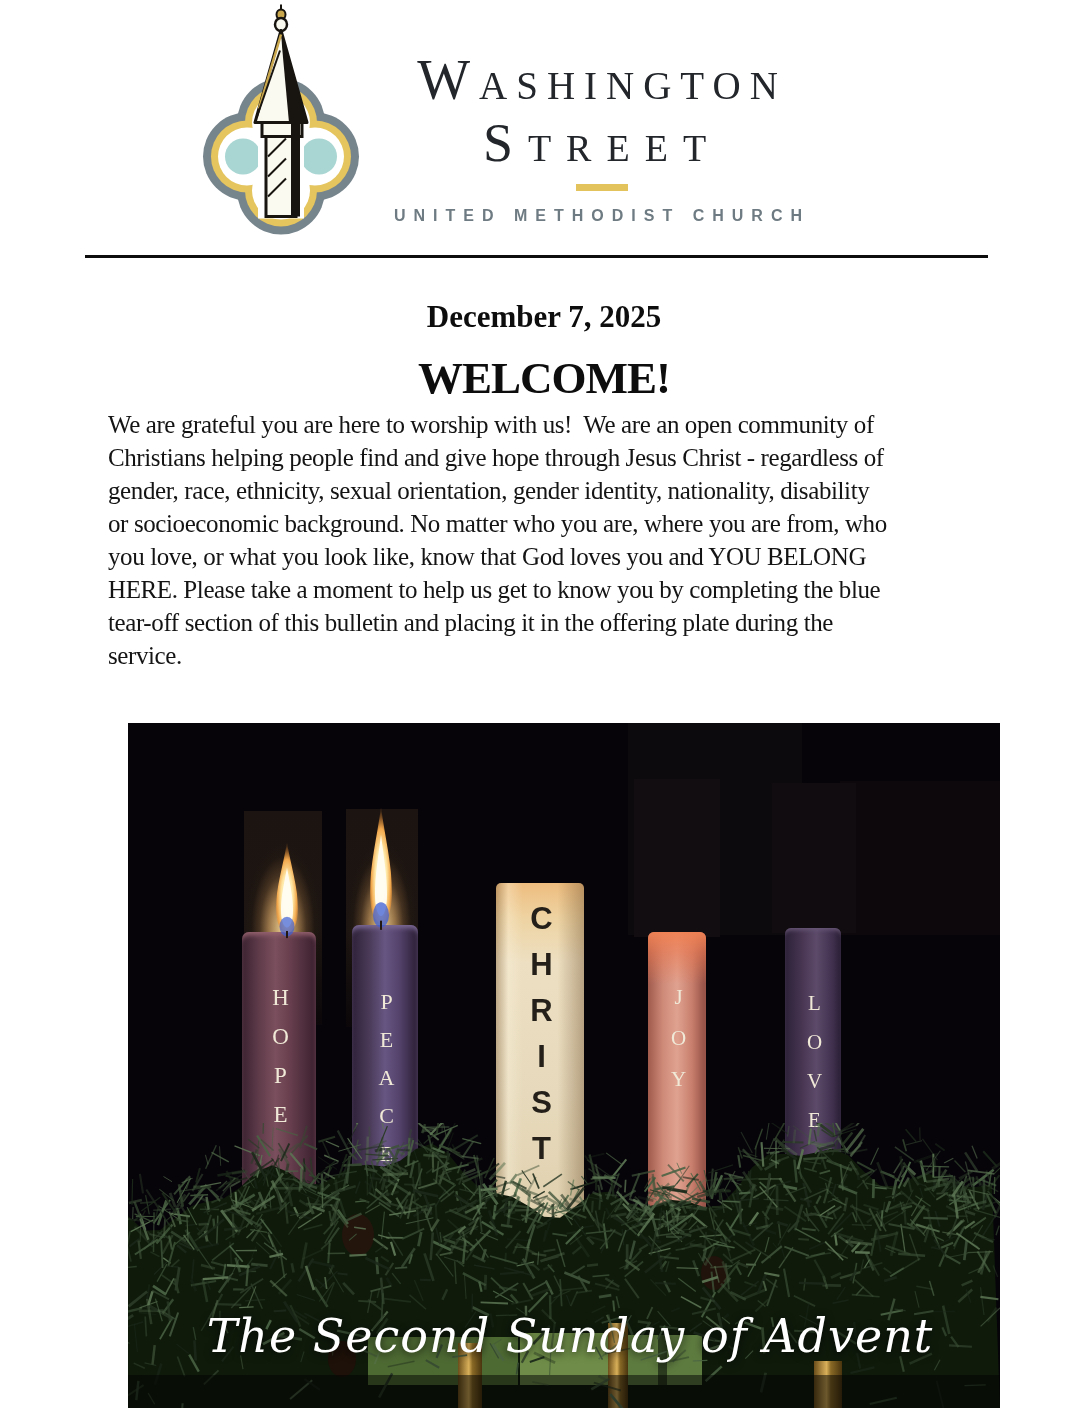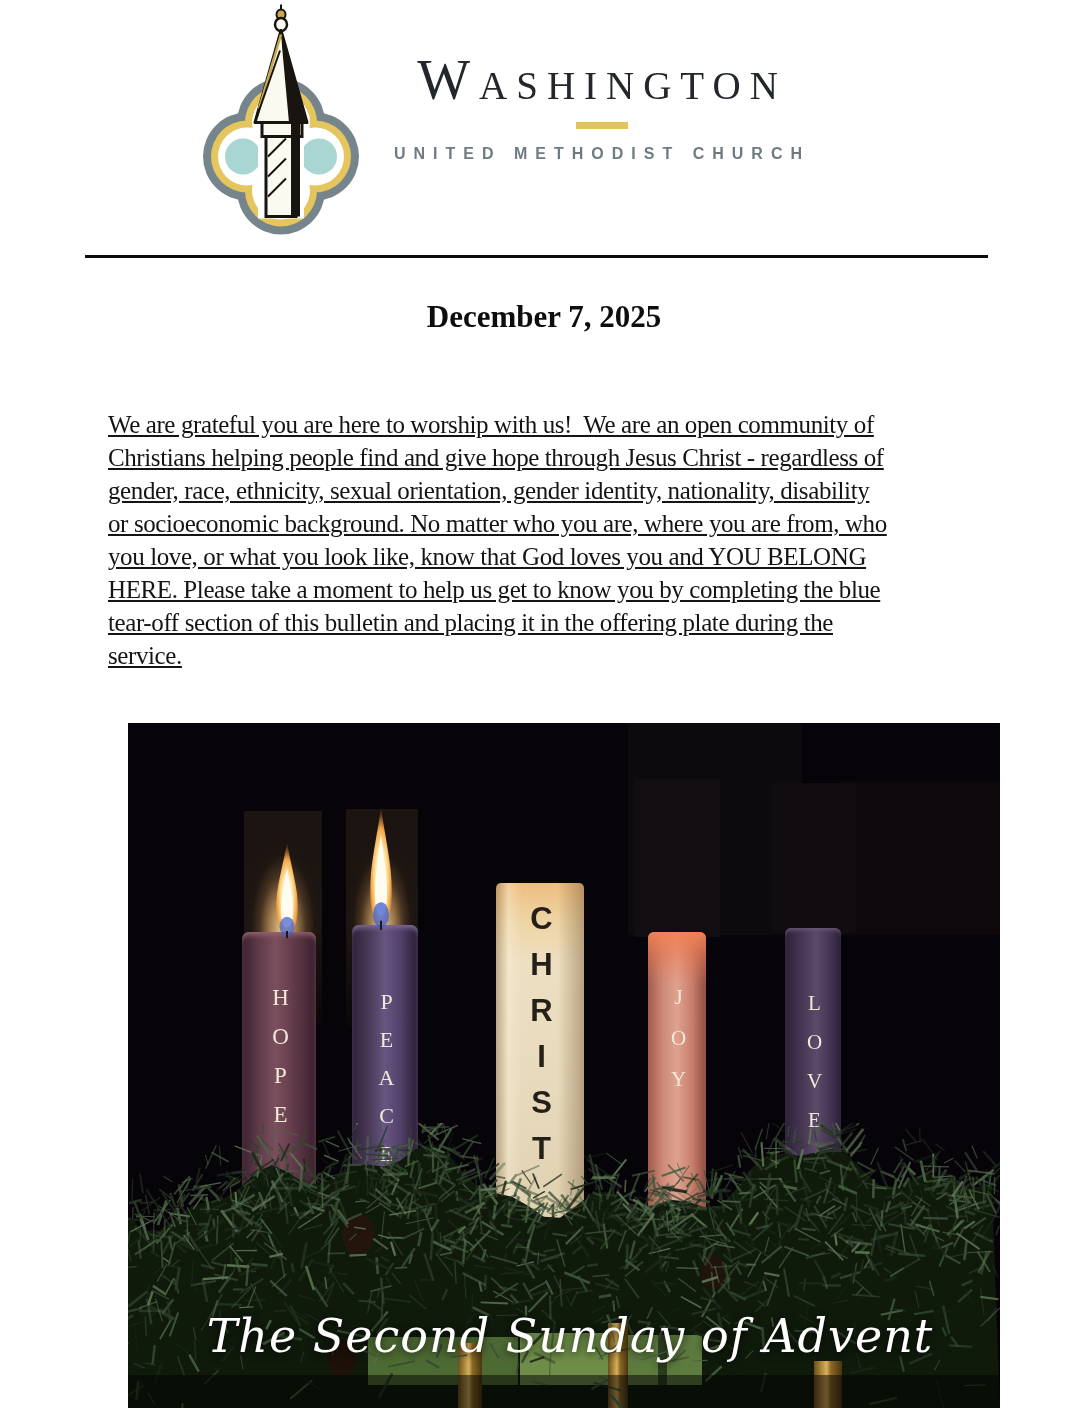--- a/index.html
+++ b/index.html
@@ -18,21 +18,21 @@
   .church-subtitle{margin-top:16px;font-family:"Liberation Sans",sans-serif;font-weight:700;
                    font-size:16px;letter-spacing:8px;color:#6e7b82;white-space:nowrap;}
   .header-rule{left:85px;top:255px;width:903px;height:3px;background:#0d0d0d;}
 
   
   .date-line{left:0;top:299px;width:1088px;text-align:center;font-weight:700;font-size:31px;
              letter-spacing:0px;color:#0d0d0d;}
   .welcome-title{left:0;top:352px;width:1088px;text-align:center;font-weight:700;font-size:45px;
                  letter-spacing:-1px;color:#0d0d0d;}
   .welcome-body{left:108px;top:408px;width:930px;font-size:25px;line-height:33px;
-                letter-spacing:-0.4px;white-space:pre-line;color:#141414;text-decoration:underline;}
+                letter-spacing:-0.4px;white-space:pre-line;color:#141414;}
 
   
   .figure{left:128px;top:723px;width:872px;height:685px;background:#060309;overflow:hidden;}
   .figure .abs{position:absolute;}
   .bgA{left:500px;top:0;width:174px;height:212px;background:#0d0a0d;}
   .bgB{left:712px;top:58px;width:160px;height:154px;background:#0c080b;}
   .smoke{background:#120d11;}
   .smoke-joy{left:506px;top:56px;width:86px;height:158px;}
   .smoke-love{left:644px;top:60px;width:84px;height:150px;background:#110c10;}
 
@@ -141,27 +141,29 @@
         <rect x="66" y="118" width="40" height="14" fill="#fbfaf1" stroke="#181510" stroke-width="3"></rect>
         <rect x="70" y="132" width="30" height="80" fill="#fbfaf1" stroke="#181510" stroke-width="3"></rect>
         <rect x="95" y="118" width="9" height="94" fill="#181510"></rect>
         <line x1="72" y1="152" x2="90" y2="134" stroke="#181510" stroke-width="2"></line>
         <line x1="72" y1="172" x2="90" y2="154" stroke="#181510" stroke-width="2"></line>
         <line x1="72" y1="192" x2="90" y2="174" stroke="#181510" stroke-width="2"></line>
       </svg>
     </div>
     <div class="abs title-block">
       <div class="church-name1">Washington</div>
+      <div class="church-name2">Street</div>
       <div class="gold-dash"></div>
       <div class="church-subtitle">UNITED METHODIST CHURCH</div>
     </div>
     <div class="abs header-rule"></div>
   </header>
 
   <div class="abs date-line">December 7, 2025</div>
+  <h1 class="abs welcome-title" style="margin:0">WELCOME!</h1>
   <p class="abs welcome-body" style="margin:0">We are grateful you are here to worship with us!&nbsp; We are an open community of
 Christians helping people find and give hope through Jesus Christ - regardless of
 gender, race, ethnicity, sexual orientation, gender identity, nationality, disability
 or socioeconomic background. No matter who you are, where you are from, who
 you love, or what you look like, know that God loves you and YOU BELONG
 HERE. Please take a moment to help us get to know you by completing the blue
 tear-off section of this bulletin and placing it in the offering plate during the
 service.</p>
 
   <figure class="abs figure" style="margin:0">

